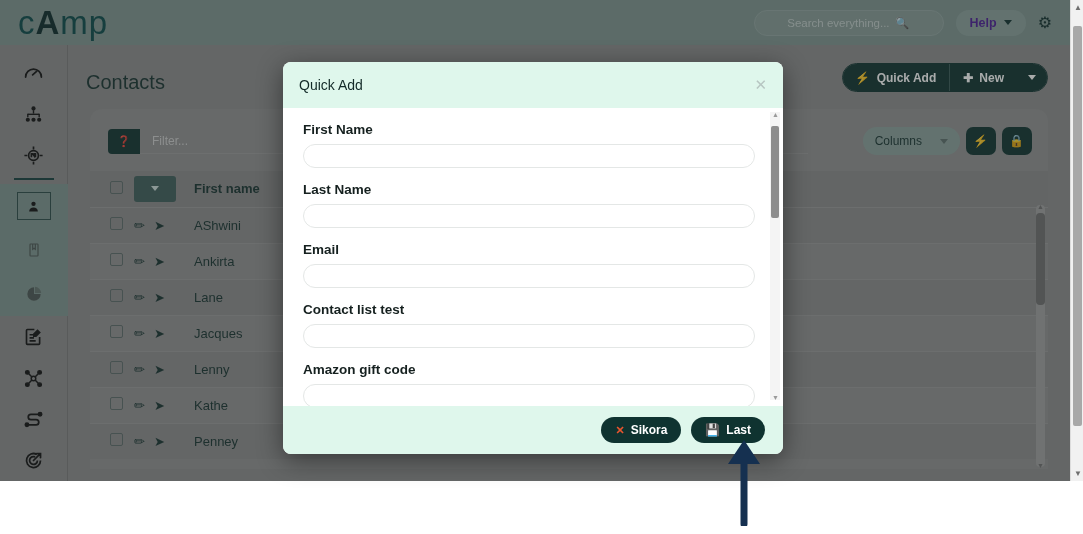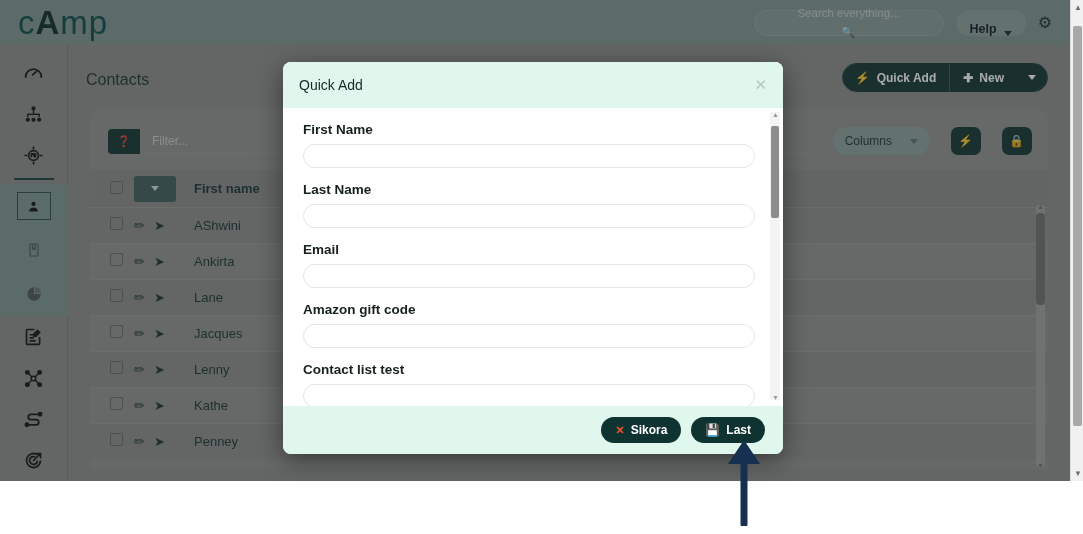--- a/index.html
+++ b/index.html
@@ -17,64 +17,64 @@
   .topbar {
     position:absolute; left:0; top:0; width:1070px; height:45px;
     background:#7f9590; display:flex; align-items:center;
   }
   .logo { margin-left:18px; font-size:33px; letter-spacing:1px; color:#0b4a4a; font-weight:400; }
   .logo .a { color:#0d2b2b; font-weight:700; }
   .topbar-right { margin-left:auto; display:flex; align-items:center; gap:12px; padding-right:16px; }
   .search-pill {
     width:190px; height:26px; border-radius:14px; border:1px solid #93a6a2;
     background:#879b96; display:flex; align-items:center; justify-content:center;
-    gap:6px; font-size:11.5px; color:#c3cfcc;flex-direction:column;
+    gap:6px; font-size:11.5px; color:#c3cfcc;
   }
   .pill-btn {
-    height:26px; border-radius:14px; background:#8ba19c; color:#0f172a;
-    display:flex; align-items:flex-end; gap:7px; padding:0 14px;
+    height:26px; border-radius:14px; background:#8ba19c; color:#4c1d95;
+    display:flex; align-items:center; gap:7px; padding:0 14px;
     font-size:12.5px; font-weight:600; cursor:pointer;
   }
   .caret { width:0; height:0; border-left:4px solid transparent; border-right:4px solid transparent; border-top:5px solid #10312f; }
   .gear { font-size:16px; color:#0f2e2c; padding-right:2px; }
 
   .sidebar {
     position:absolute; left:0; top:45px; width:68px; height:436px;
     background:#8d8d8d; border-right:1px solid #7a7a7a;
     display:flex; flex-direction:column; align-items:center; padding-top:8px;
   }
   .sb-item { width:68px; height:44px; display:flex; align-items:center; justify-content:center; cursor:pointer; }
   .sb-item svg { width:21px; height:21px; }
   .sb-underline { width:40px; height:2px; background:#16403f; margin:2px 0 4px 0; }
   .sb-group { background:#7e948f; width:68px; display:flex; flex-direction:column; align-items:center; }
   .sb-active-box { width:34px; height:28px; border:1px solid #2c4b48; display:flex; align-items:center; justify-content:center; }
   .sb-dim svg { opacity:.45; }
 
   .content { position:absolute; left:68px; top:45px; width:1002px; height:436px; background:#8d8d8d; }
-  .page-title { position:absolute; left:18px; top:26px; font-size:16px; color:#16322f; }
+  .page-title { position:absolute; left:18px; top:26px; font-size:20px; color:#16322f; }
 
   .actions { position:absolute; right:22px; top:18px; display:flex; align-items:center; }
   .btn-dark {
     height:27px; background:#0f3330; color:#fff; font-size:12px; font-weight:700;
     display:flex; align-items:center; gap:6px; padding:0 13px; cursor:pointer;
   }
   .btn-grp { display:flex; border-radius:15px; overflow:hidden; border:1px solid #0f3330; }
   .btn-grp .btn-dark + .btn-dark { border-left:1px solid #3a5b58; }
   .btn-split { width:30px; background:#0f3330; display:flex; align-items:center; justify-content:center; cursor:pointer; }
   .btn-split .caret { border-top-color:#fff; }
 
   .panel {
     position:absolute; left:22px; top:64px; width:958px; height:360px;
     background:#919191; border-radius:12px 12px 0 0; overflow:hidden;
   }
   .toolbar { position:relative; height:62px; }
   .filter-wrap { position:absolute; left:18px; top:20px; display:flex; align-items:center; width:700px; }
   .help-sq { width:32px; height:25px; background:#0f3330; border-radius:4px 0 0 4px; display:flex; align-items:center; justify-content:center; color:#fff; font-size:11px; cursor:pointer; }
   .filter-input { flex:1; height:25px; background:#919191; border:none; border-bottom:1px solid #9c9c9c; padding-left:12px; font-size:12px; color:#cfcfcf; display:flex; align-items:center; }
-  .tb-right { position:absolute; right:16px; top:18px; display:flex; align-items:center; gap:21px; }
+  .tb-right { position:absolute; right:16px; top:18px; display:flex; align-items:center; gap:6px; }
   .columns-pill { height:28px; border-radius:14px; background:#8ba19c; color:#16322f; font-size:12px; display:flex; align-items:center; gap:18px; padding:0 12px; cursor:pointer; }
   .ic-dark { width:30px; height:28px; border-radius:7px; background:#0f3330; color:#fff; display:flex; align-items:center; justify-content:center; font-size:12px; cursor:pointer; }
 
   table { width:100%; border-collapse:collapse; }
   th, td { text-align:left; font-size:13px; color:#16322f; padding:0; height:36px; vertical-align:middle; }
   thead tr { background:#8a8a8a; }
   thead th { font-weight:700; }
   tbody tr { border-top:1px solid #9a9a9a; }
   tbody tr:nth-child(odd) { background:#8c8c8c; }
   tbody tr:nth-child(even) { background:#919191; }
@@ -352,22 +352,22 @@
   <div class="modal">
     <div class="modal-head">
       <div class="modal-title">Quick Add</div>
       <div class="modal-x">✕</div>
     </div>
     <div class="modal-body">
       <div id="fields">
           <div class="fld"><label>First Name</label><input style=""></div>
           <div class="fld"><label>Last Name</label><input style=""></div>
           <div class="fld"><label>Email</label><input style=""></div>
+          <div class="fld"><label>Contact list test</label><input style=""></div>
           <div class="fld"><label>Amazon gift code</label><input style=""></div>
-          <div class="fld"><label>Contact list test</label><input style=""></div>
         </div>
       <div class="modal-scroll">
         <div class="ar" style="top:-1px">▲</div>
         <div class="thumb"></div>
         <div class="ar" style="bottom:-1px">▼</div>
       </div>
     </div>
     <div class="modal-foot">
       <div class="foot-btn">
         <span class="x-red">✕</span>

